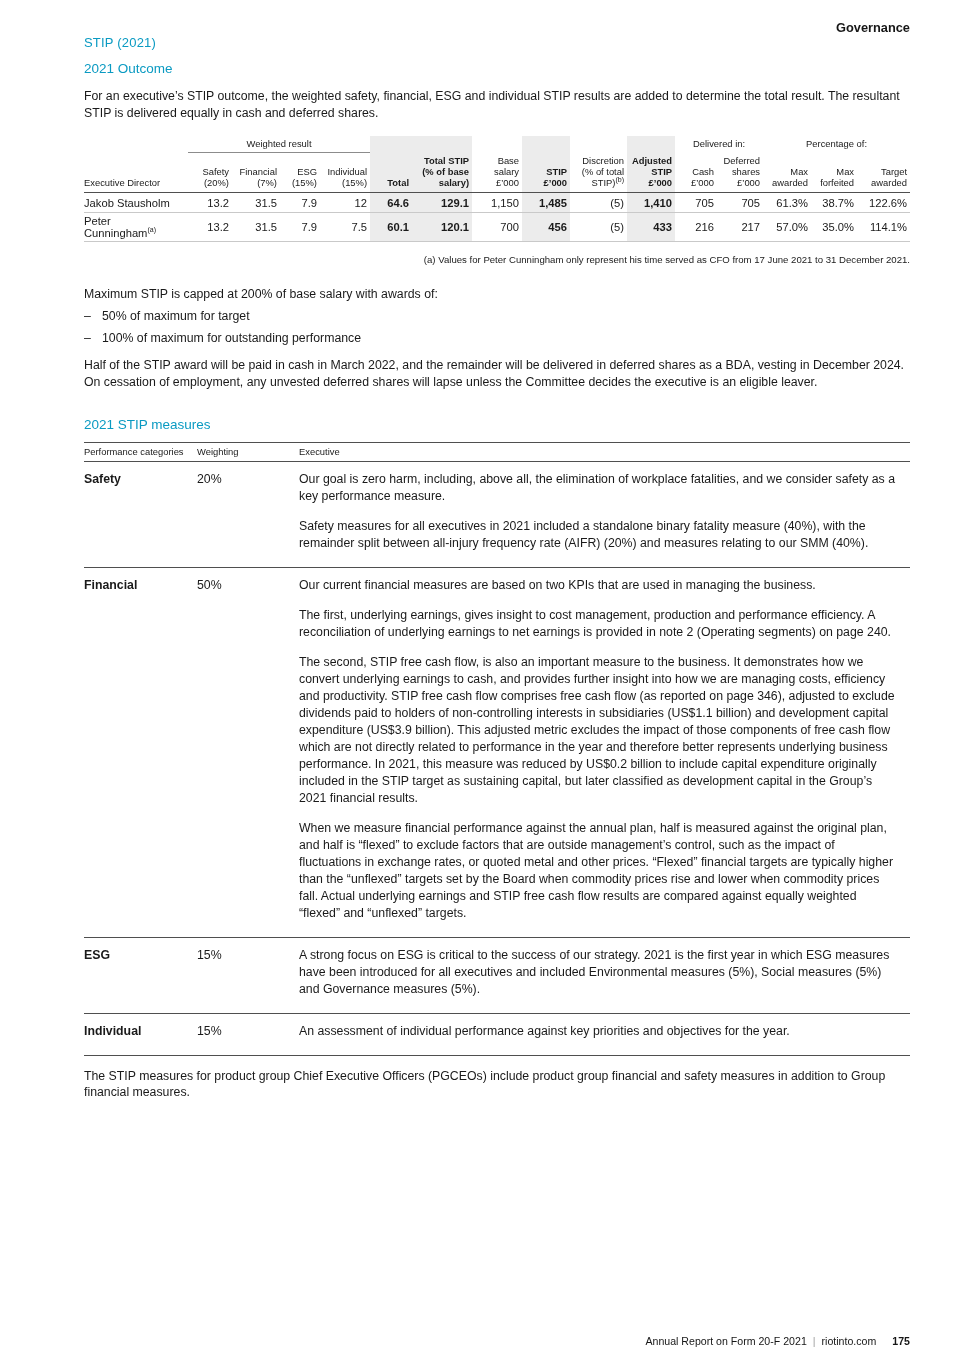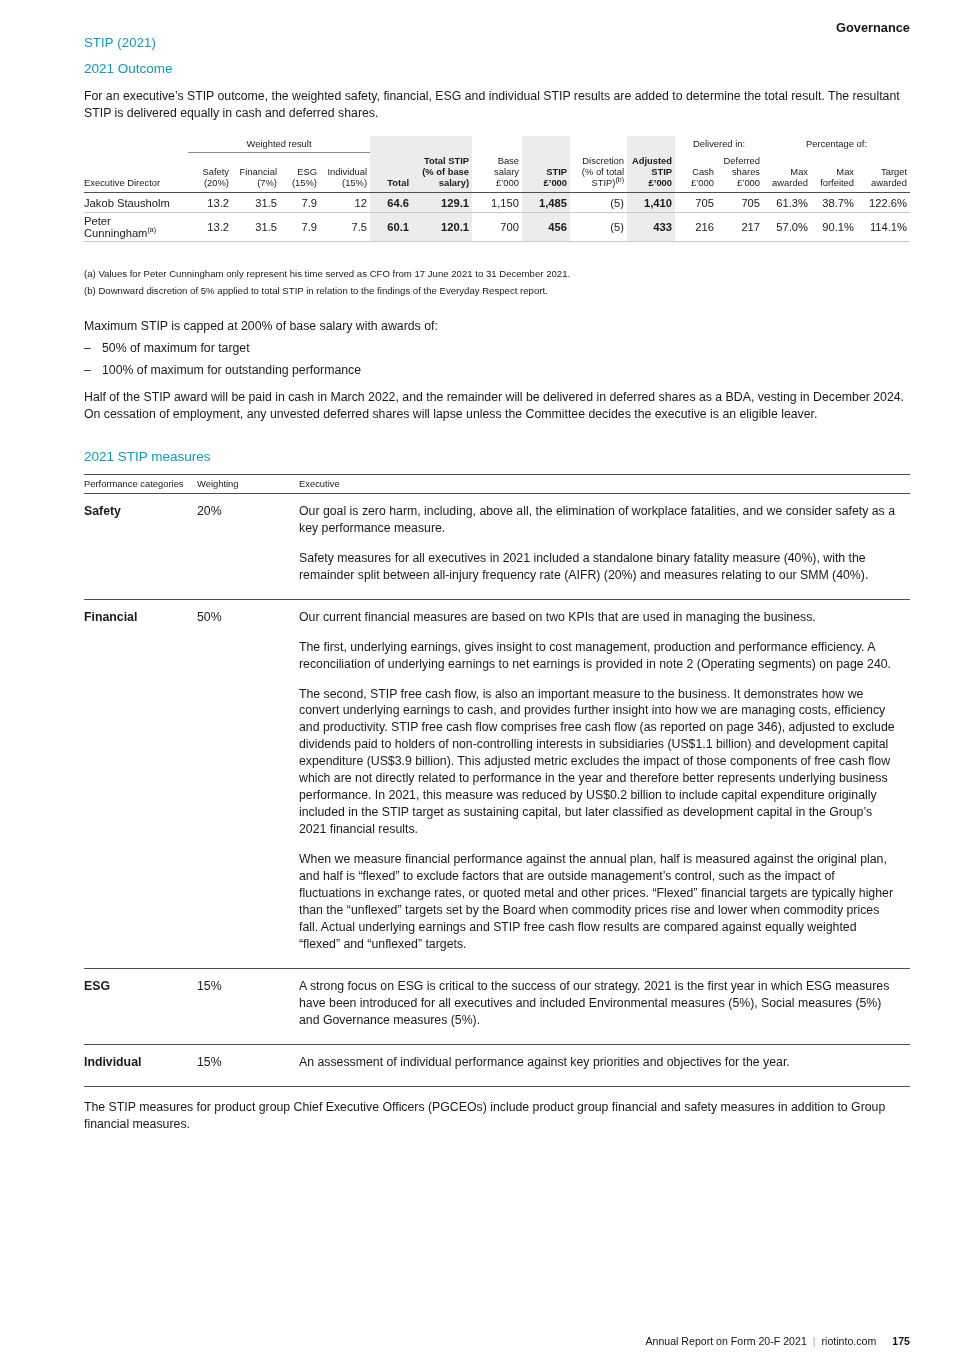--- a/index.html
+++ b/index.html
@@ -26,21 +26,21 @@
   .outcome th,.outcome td{padding:2px 3px;text-align:right;vertical-align:bottom;font-weight:400;}
   .outcome .left{text-align:left;padding-left:0;}
   .outcome .gh{font-size:9.4px;line-height:1.2;text-align:center;padding-bottom:3px;vertical-align:bottom;}
   .outcome .gh-weighted{border-bottom:1px solid var(--gh-line);}
   .outcome thead tr.head-row th{font-size:9.4px;line-height:1.18;padding-bottom:4px;border-bottom:1px solid var(--dark-line);}
   .outcome .b{font-weight:700;}
   .outcome tbody td{font-size:11.2px;height:20px;vertical-align:middle;border-bottom:1px solid var(--light-line);}
   .sh{background:var(--shade);}
   sup{font-size:7px;vertical-align:super;line-height:0;}
 
-  .fns{margin-top:25px;}
+  .fns{margin-top:11px;text-align:right;}
   .fn{font-size:9.6px;line-height:1.5;margin-top:3px;}
 
   .cap{font-size:12.3px;margin-top:20px;}
   .bullet{display:flex;font-size:12.3px;margin-top:8px;}
   .bullet .m{width:18px;flex:none;}
 
   .delivery{margin-top:21px;}
 
   h2.sub2{color:var(--accent);font-size:13.5px;font-weight:400;margin-top:26px;}
 
@@ -146,29 +146,28 @@
         <td>7.5</td>
         <td class="sh b">60.1</td>
         <td class="sh b">120.1</td>
         <td>700</td>
         <td class="sh b">456</td>
         <td>(5)</td>
         <td class="sh b">433</td>
         <td>216</td>
         <td>217</td>
         <td>57.0%</td>
-        <td>90.1%</td>
+        <td>35.0%</td>
         <td>114.1%</td>
       </tr>
     </tbody>
   </table>
 
   <div class="fns">
     <p class="fn">(a) Values for Peter Cunningham only represent his time served as CFO from 17 June 2021 to 31 December 2021.</p>
-    <p class="fn">(b) Downward discretion of 5% applied to total STIP in relation to the findings of the Everyday Respect report.</p>
   </div>
 
   <p class="cap">Maximum STIP is capped at 200% of base salary with awards of:</p>
 
   <div class="bullet">
     <span class="m">–</span>
     <span>50% of maximum for target</span>
   </div>
   <div class="bullet">
     <span class="m">–</span>

